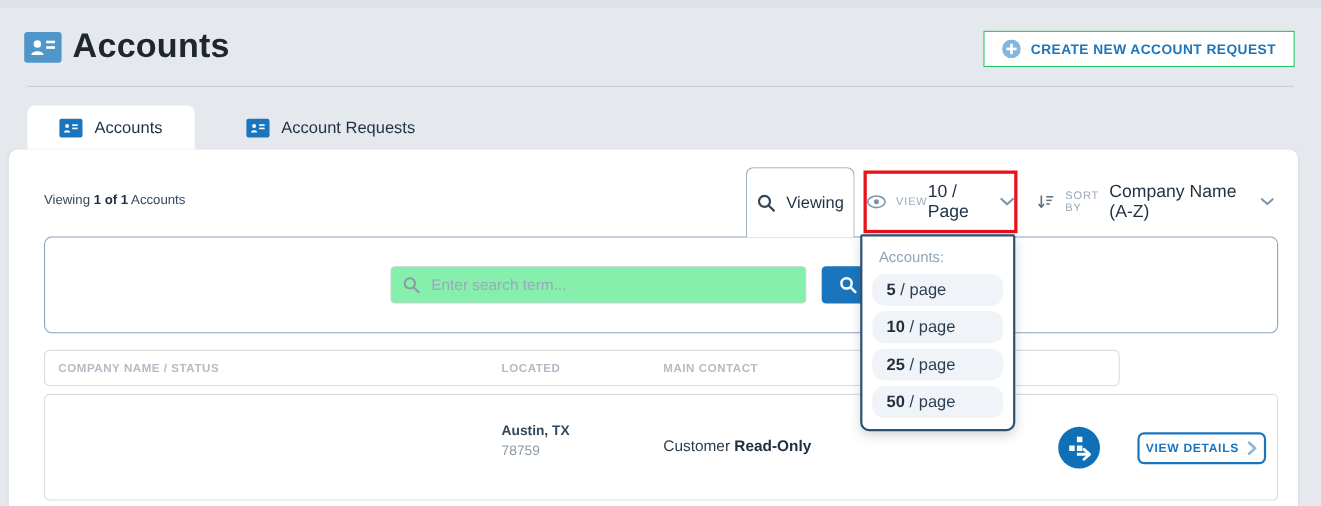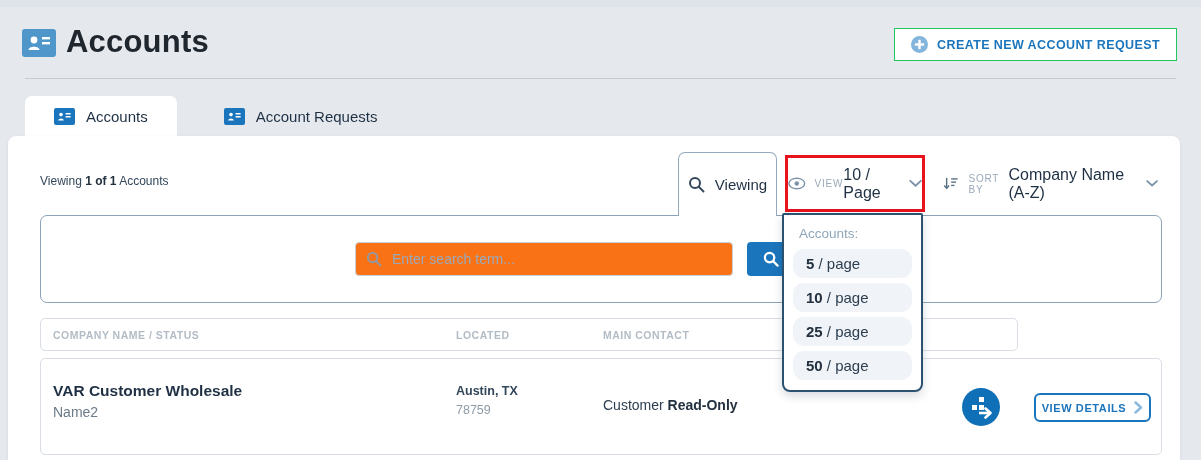--- a/index.html
+++ b/index.html
@@ -73,21 +73,21 @@
   .ctrl-label { font-size: 10px; color: #9aa9bb; letter-spacing: 0.8px; }
   .ctrl-value { font-size: 16px; color: #1f3044; margin-top: 1px; }
 
   
   .search-box {
     position: absolute; left: 32px; top: 79px; width: 1122px; height: 88px;
     border: 1px solid #8da3b9; border-radius: 7px; background: #ffffff;
   }
   .search-input-wrap {
     position: absolute; left: 347px; top: 106px; width: 378px; height: 34px;
-    border: 1px solid #c6d0da; border-radius: 4px; background: #f97316;
+    border: 1px solid #c6d0da; border-radius: 4px; background: #86efac;
     display: flex; align-items: center; padding: 0 10px; gap: 10px; z-index: 2;
   }
   .search-input-wrap input {
     border: none; outline: none; flex: 1; font-size: 14px;
     font-family: "Liberation Sans", sans-serif; color: #33475b; background: transparent;
   }
   .search-input-wrap input::placeholder { color: #9aa9bb; }
   .search-go-btn {
     position: absolute; left: 739px; top: 106px; width: 47px; height: 34px;
     background: #1b75bc; border: none; border-radius: 4px; z-index: 2;
@@ -270,24 +270,20 @@
       </div>
   </div>
 
   <div class="table-header-card">
     <span class="th th-company">COMPANY NAME / STATUS</span>
     <span class="th th-located">LOCATED</span>
     <span class="th th-contact">MAIN CONTACT</span>
   </div>
 
   <div class="row-card">
-    <div class="row-company">
-      <div class="company">VAR Customer Wholesale</div>
-      <div class="name">Name2</div>
-    </div>
     <div class="row-located">
       <div class="city">Austin, TX</div>
       <div class="zip">78759</div>
     </div>
     <div class="row-contact"><span>Customer </span><b>Read-Only</b></div>
 
     <div class="account-circle">
       <svg width="26" height="24" viewBox="0 0 26 24">
         <rect x="11" y="2" width="5" height="5" fill="#ffffff"></rect>
         <rect x="4" y="10" width="5" height="5" fill="#ffffff"></rect>

